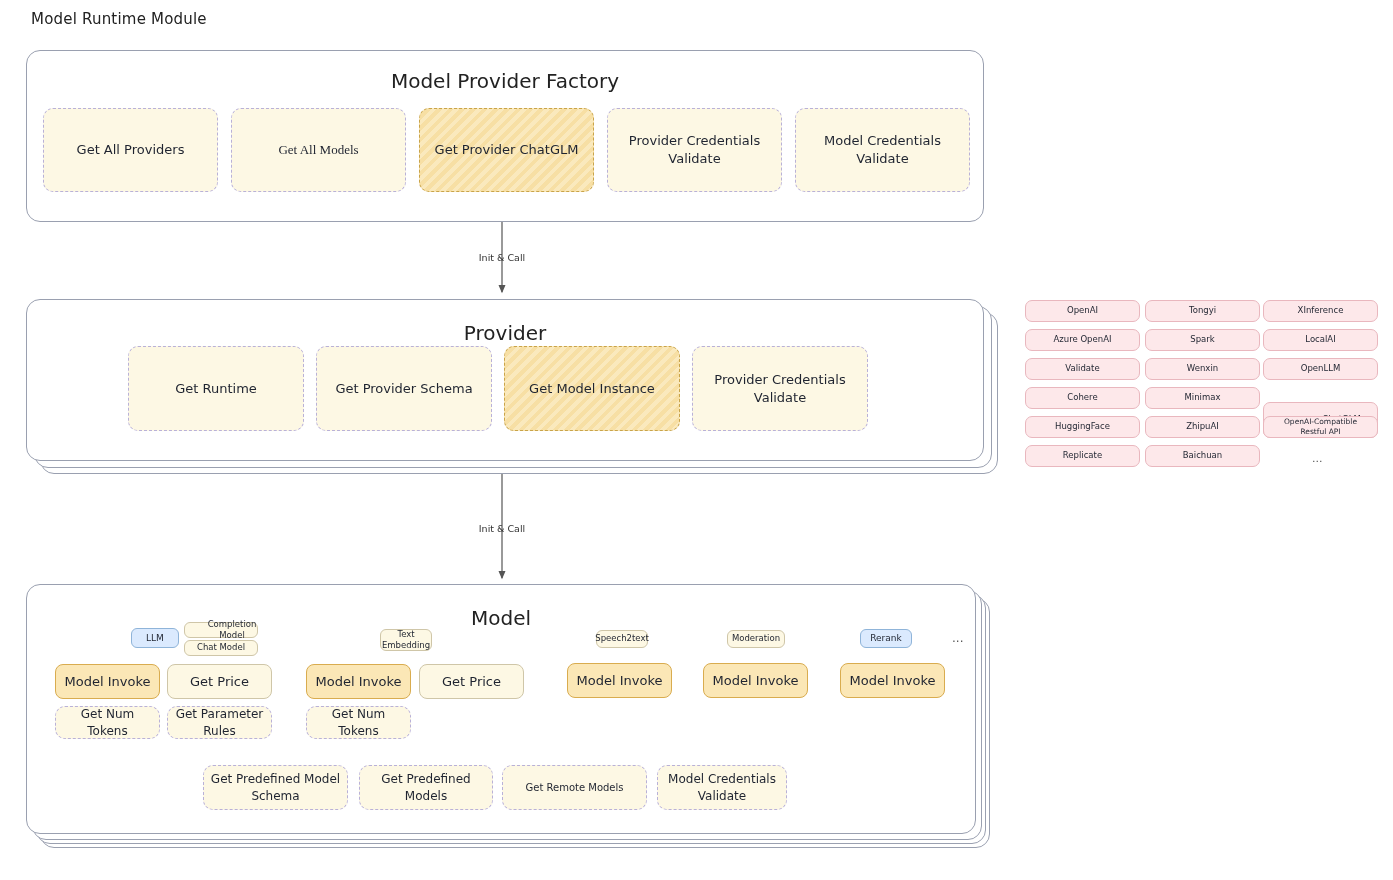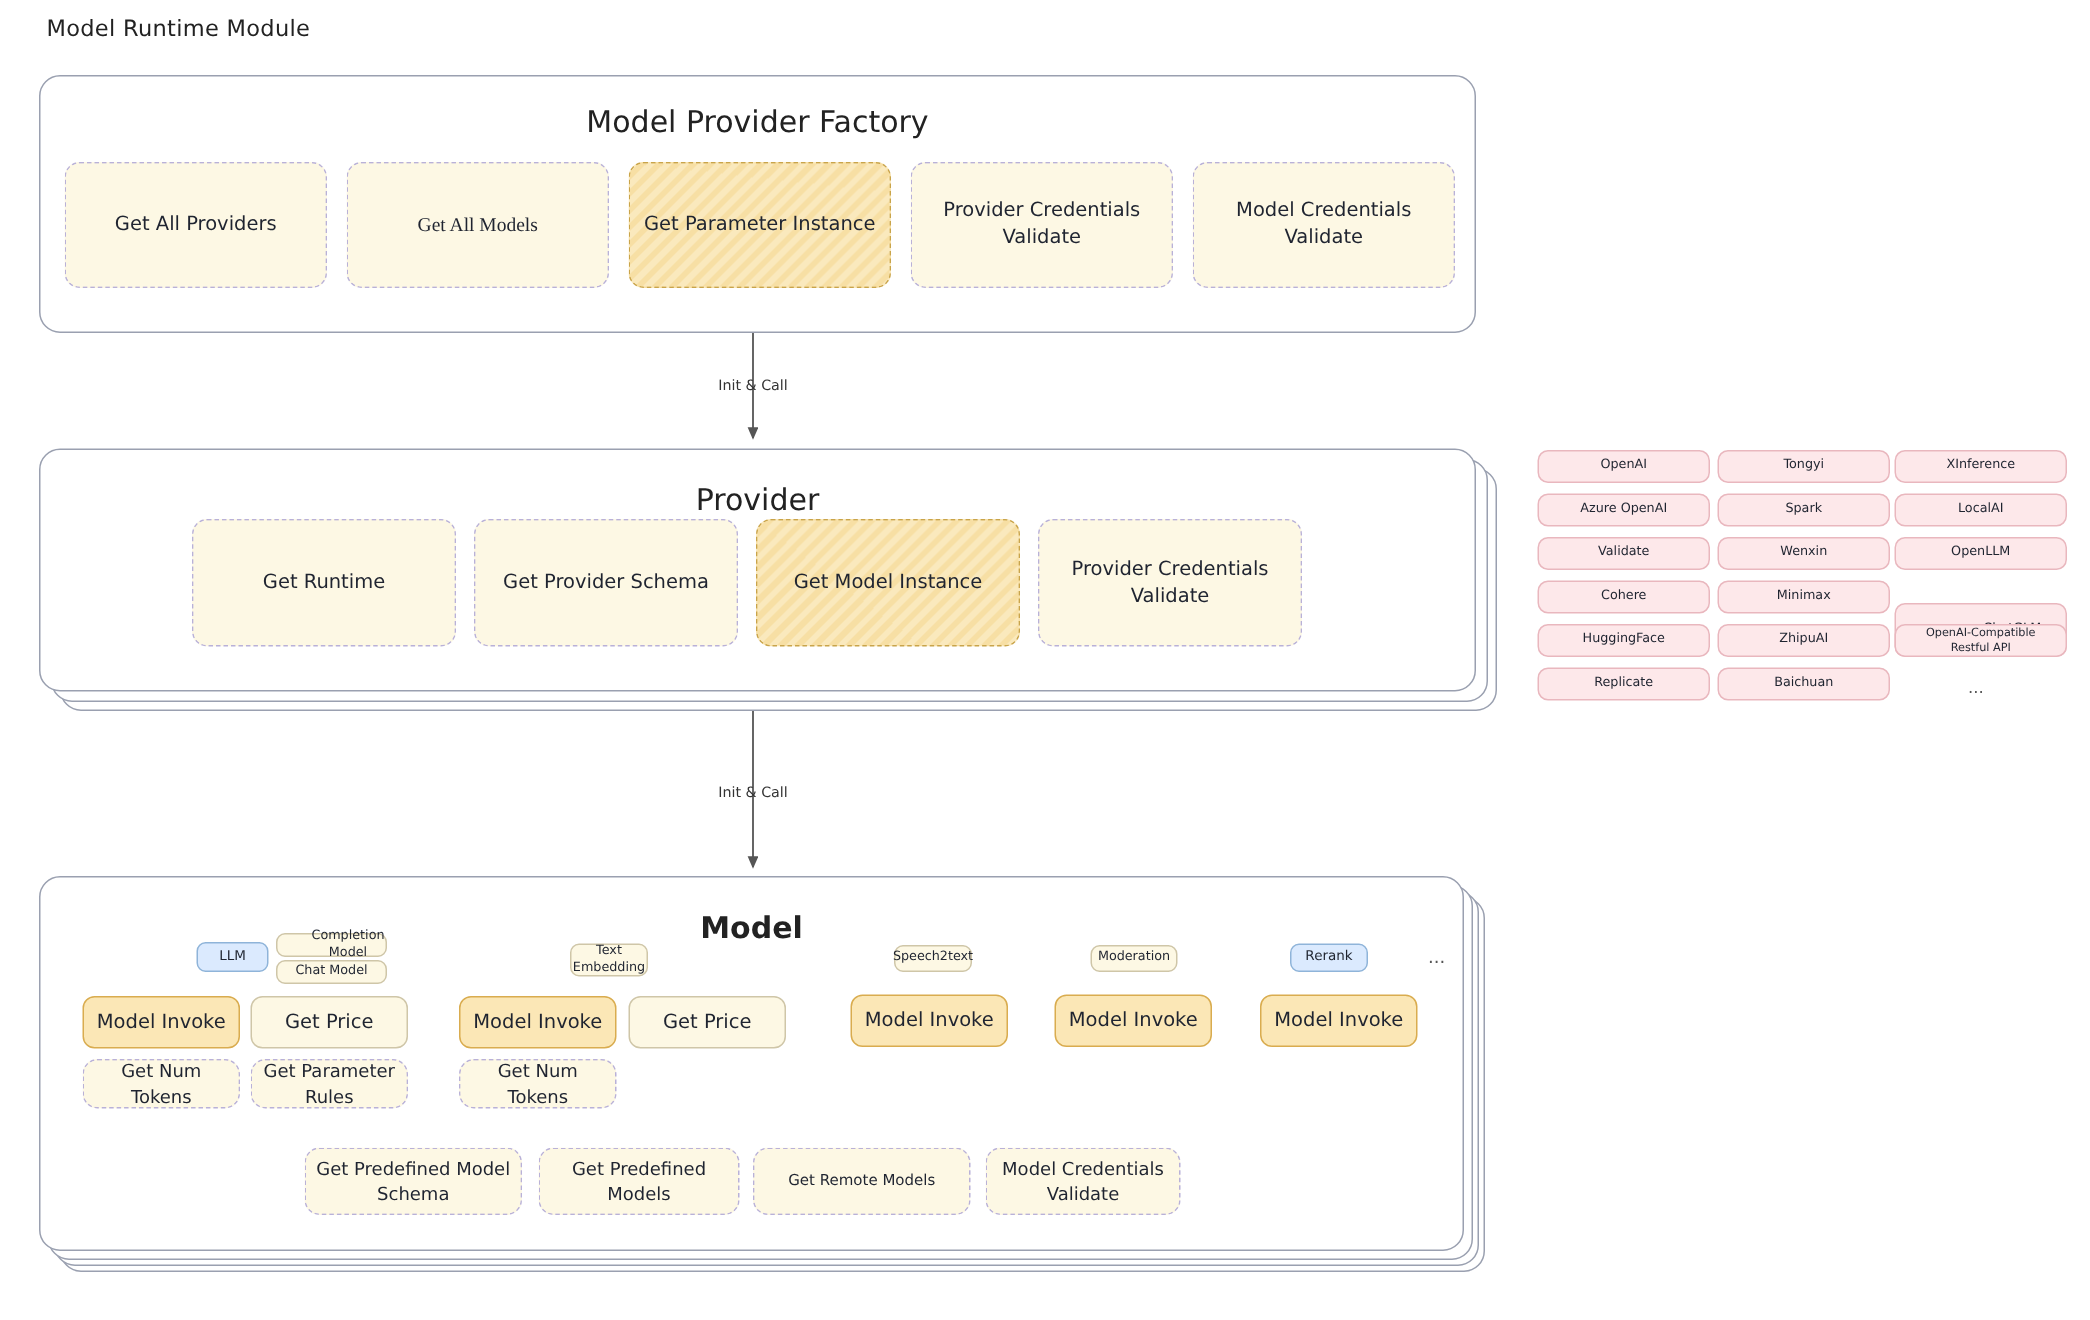--- a/index.html
+++ b/index.html
@@ -149,21 +149,21 @@
     <div class="panel-title" style="top:18px;">Model Provider Factory</div>
   </div>
 
   <div class="node dashed-light" style="left:43px; top:108px; width:175px; height:84px;">
     <span>Get All Providers</span>
   </div>
   <div class="node dashed-light" style="left:231px; top:108px; width:175px; height:84px;font-family:Liberation Serif, serif;">
     <span>Get All Models</span>
   </div>
   <div class="node dashed-hl" style="left:419px; top:108px; width:175px; height:84px;">
-    <span>Get Parameter Instance</span>
+    <span>Get Provider ChatGLM</span>
   </div>
   <div class="node dashed-light" style="left:607px; top:108px; width:175px; height:84px;">
     <span>Provider Credentials Validate</span>
   </div>
   <div class="node dashed-light" style="left:795px; top:108px; width:175px; height:84px;">
     <span>Model Credentials Validate</span>
   </div>
 
   <div class="panel-shadow" style="left:40px; top:312px; width:958px; height:162px;"></div>
   <div class="panel-shadow" style="left:34px; top:306px; width:958px; height:162px;"></div>
@@ -235,21 +235,21 @@
     <span>ChatGLM</span>
   </div>
   <div class="node pink-chip" style="left:1263px; top:416px; width:115px; height:22px; font-size:7.5px;">
     <span>OpenAI-Compatible Restful API</span>
   </div>
   <div class="ellipsis" style="left:1312px; top:452px; font-size:11px;">...</div>
 
   <div class="panel-shadow" style="left:40px; top:598px; width:950px; height:250px;"></div>
   <div class="panel-shadow" style="left:36px; top:594px; width:950px; height:250px;"></div>
   <div class="panel-shadow" style="left:32px; top:590px; width:950px; height:250px;"></div>
-  <div class="panel" style="left:26px; top:584px; width:950px; height:250px;font-weight:bold;">
+  <div class="panel" style="left:26px; top:584px; width:950px; height:250px;">
     <div class="panel-title" style="top:21px;">Model</div>
   </div>
 
   <div class="node blue-chip" style="left:131px; top:628px; width:48px; height:20px;">
     <span>LLM</span>
   </div>
   <div class="node tiny-chip" style="left:184px; top:622px; width:74px; height:16px;padding-left:25px;">
     <span>Completion Model</span>
   </div>
   <div class="node tiny-chip" style="left:184px; top:640px; width:74px; height:16px;">

